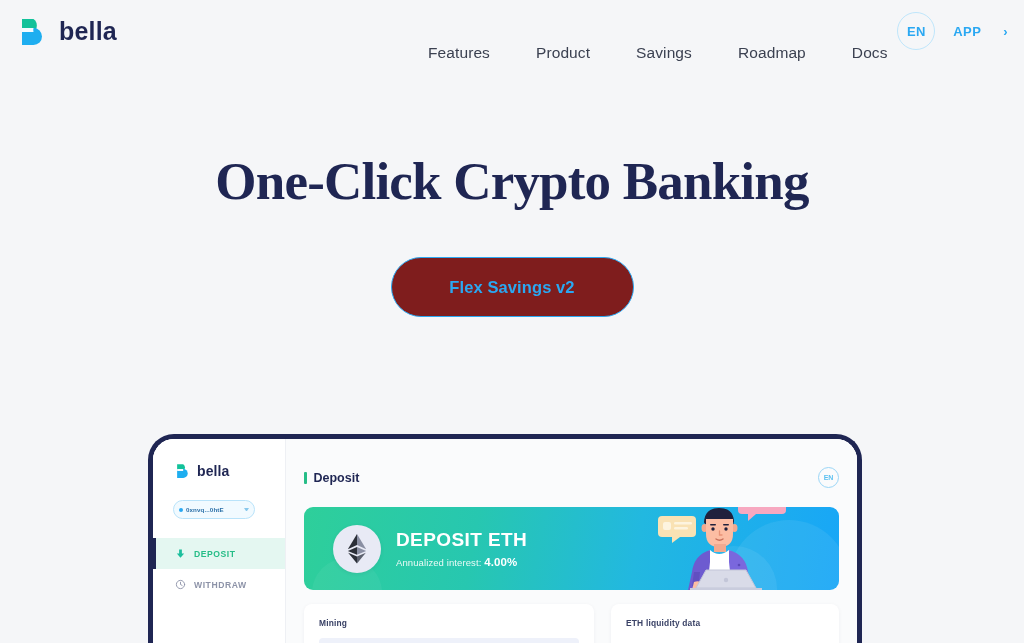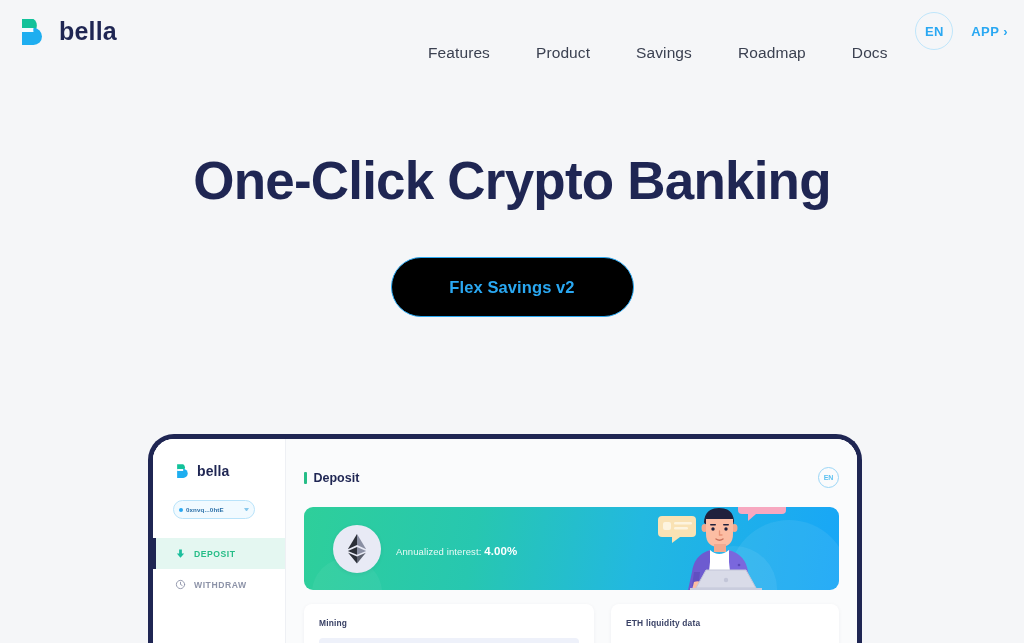--- a/index.html
+++ b/index.html
@@ -88,41 +88,42 @@
     font-weight: 700;
     color: #2aa8f2;
     background: #ffffff00;
     cursor: pointer;
     letter-spacing: 0.3px;
   }
 
   .app-link {
     display: flex;
     align-items: center;
-    gap: 4px;
+    gap: 22px;
     font-size: 13px;
     font-weight: 600;
     color: #2aa8f2;
     cursor: pointer;
     letter-spacing: 0.4px;
   }
   .app-link .chev { font-size: 13px; line-height: 1; }
 
   
   .hero {
     text-align: center;
     padding-top: 90px;
   }
 
   .hero-title {
     font-size: 53px;
     font-weight: 700;
     color: #1f2653;
     letter-spacing: -0.8px;
     line-height: 1.1;
+    font-family: Liberation Serif, serif;
   }
 
   .hero-sub {
     margin-top: 32px;
     font-size: 17px;
     color: #2d3558;
     font-weight: 400;
     letter-spacing: 0.1px;
   }
 
@@ -148,21 +149,21 @@
     font-family: "Liberation Sans", sans-serif;
   }
 
   .btn-primary {
     background: #26bd87;
     color: #ffffff;
     box-shadow: 0 6px 16px rgba(38,189,135,0.22);
   }
 
   .btn-outline {
-    background: #000000;
+    background: #7f1d1d;
     color: #2aa8f2;
     border: 1.5px solid #2aa8f2;
   }
 
   
   .device {
     position: absolute;
     left: 148px;
     top: 434px;
     width: 714px;
@@ -494,20 +495,21 @@
             <path d="M12 0 L12 12.6 L22.4 17.3 Z" fill="#8a8fa3"></path>
             <path d="M12 0 L1.6 17.3 L12 12.6 Z" fill="#2b2f38"></path>
             <path d="M12 14.6 L12 23.6 L22.4 19.3 Z" fill="#8a8fa3"></path>
             <path d="M12 23.6 L12 14.6 L1.6 19.3 Z" fill="#2b2f38"></path>
             <path d="M12 25.6 L12 33.5 L22 21.3 Z" fill="#5c616e"></path>
             <path d="M12 33.5 L12 25.6 L2 21.3 Z" fill="#2b2f38"></path>
           </svg>
         </div>
 
         <div class="banner-text">
+          <div class="banner-title">DEPOSIT ETH</div>
           <div class="banner-sub">
             <span>Annualized interest:</span>
             <b>4.00%</b>
           </div>
         </div>
 
         <svg class="illo" viewBox="0 0 175 104">
 
           <g>
             <rect x="88" y="4" width="48" height="24" rx="4" fill="#f7a8c0"></rect>

